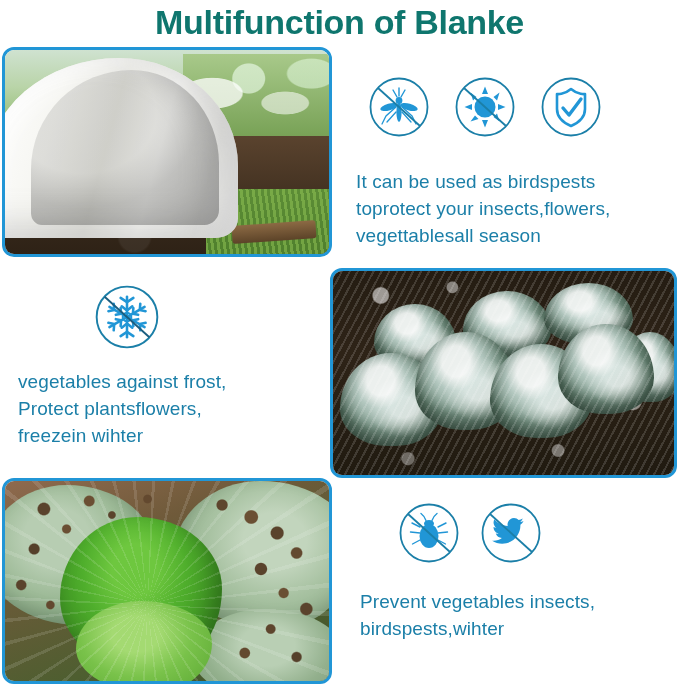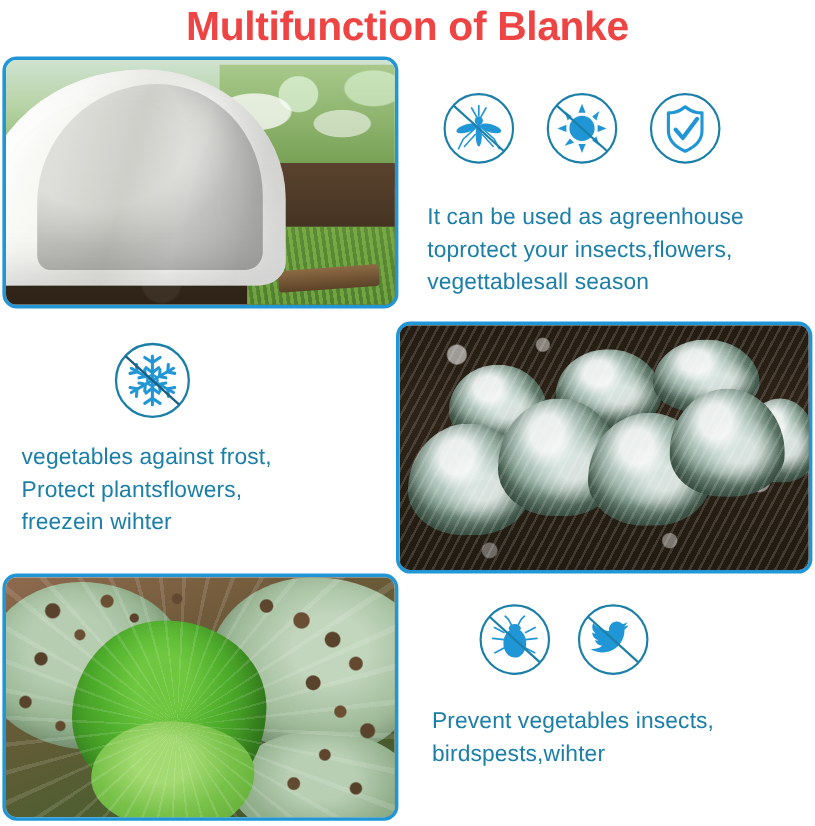--- a/index.html
+++ b/index.html
@@ -16,21 +16,21 @@
 
   
   .title {
     position: absolute;
     left: 0; top: 0; width: 679px;
     text-align: center;
     font-family: "Liberation Sans", sans-serif;
     font-weight: bold;
     font-size: 34px;
     letter-spacing: -0.3px;
-    color: #ef4444;
+    color: #0f766e;
     line-height: 44px;
     white-space: nowrap;
   }
 
   
   .photo {
     position: absolute;
     border: 3px solid #2196d6;
     border-radius: 12px;
     overflow: hidden;
@@ -291,21 +291,21 @@
     </svg>
 
     <svg class="icon" width="62" height="62" viewBox="0 0 62 62">
       <circle cx="31" cy="31" r="28.5" fill="none" stroke="#1b7fa8" stroke-width="1.8"></circle>
       <path d="M31 13 C38 19 45 18 45 18 L45 33 C45 42 38 47 31 50 C24 47 17 42 17 33 L17 18 C17 18 24 19 31 13 Z" fill="none" stroke="#2196d6" stroke-width="2.6" stroke-linejoin="round"></path>
       <path d="M23 32 L29 39 L41 23" fill="none" stroke="#2196d6" stroke-width="3.4" stroke-linecap="round" stroke-linejoin="round"></path>
     </svg>
   </div>
 
   <div class="caption" id="caption-greenhouse">
-    <span class="line">It can be used as agreenhouse</span>
+    <span class="line">It can be used as birdspests</span>
     <span class="line">toprotect your insects,flowers,</span>
     <span class="line">vegettablesall season</span>
   </div>
 
   <div class="icon-row" id="icons-frost">
     <svg class="icon" width="66" height="66" viewBox="0 0 62 62">
       <circle cx="31" cy="31" r="28.5" fill="none" stroke="#1b7fa8" stroke-width="1.8"></circle>
       <g stroke="#2196d6" stroke-width="2.4" stroke-linecap="round" fill="none">
         <line x1="31" y1="12" x2="31" y2="50"></line>
         <line x1="14.5" y1="21.5" x2="47.5" y2="40.5"></line>

